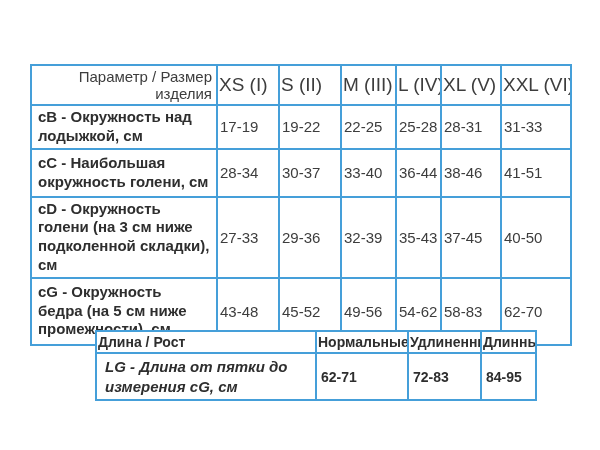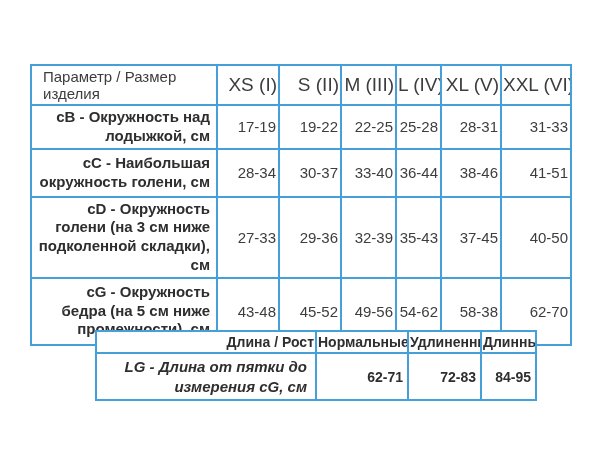--- a/index.html
+++ b/index.html
@@ -19,30 +19,30 @@
   }
   table {
     border-collapse: collapse;
     table-layout: fixed;
     position: absolute;
     background: var(--bg);
   }
   th, td {
     border: 2px solid var(--border);
     vertical-align: middle;
-    text-align: right;
+    text-align: left;
     padding: 2px 4px;
     overflow: hidden;
   }
 
   
   .size-table { left: 30px; top: 64px; width: 540px; }
   .size-table .param-head {
     font-size: 15px; font-weight: 400; color: var(--text);
-    text-align: left; padding-left: 11px; margin-left: 45px;
+    text-align: right; padding-left: 11px; margin-left: 45px;
   }
   .size-table .size-head {
     font-size: 19px; font-weight: 400; color: var(--text);
     white-space: nowrap; padding: 2px 1px;
   }
   .size-table .param-cell {
     font-size: 15px; font-weight: 700; color: var(--text-bold);
     line-height: 1.25; padding: 2px 6px;
   }
   .size-table .value-cell {
@@ -123,21 +123,21 @@
       <td class="value-cell">35-43</td>
       <td class="value-cell">37-45</td>
       <td class="value-cell">40-50</td>
     </tr>
     <tr class="row-cg">
       <td class="param-cell">cG - Окружность бедра (на 5 см ниже промежности), см</td>
       <td class="value-cell">43-48</td>
       <td class="value-cell">45-52</td>
       <td class="value-cell">49-56</td>
       <td class="value-cell">54-62</td>
-      <td class="value-cell">58-38</td>
+      <td class="value-cell">58-83</td>
       <td class="value-cell">62-70</td>
     </tr>
   </tbody>
 </table>
 
 <table class="length-table">
   <colgroup>
     <col style="width:220px">
       <col style="width:92px">
       <col style="width:73px">

